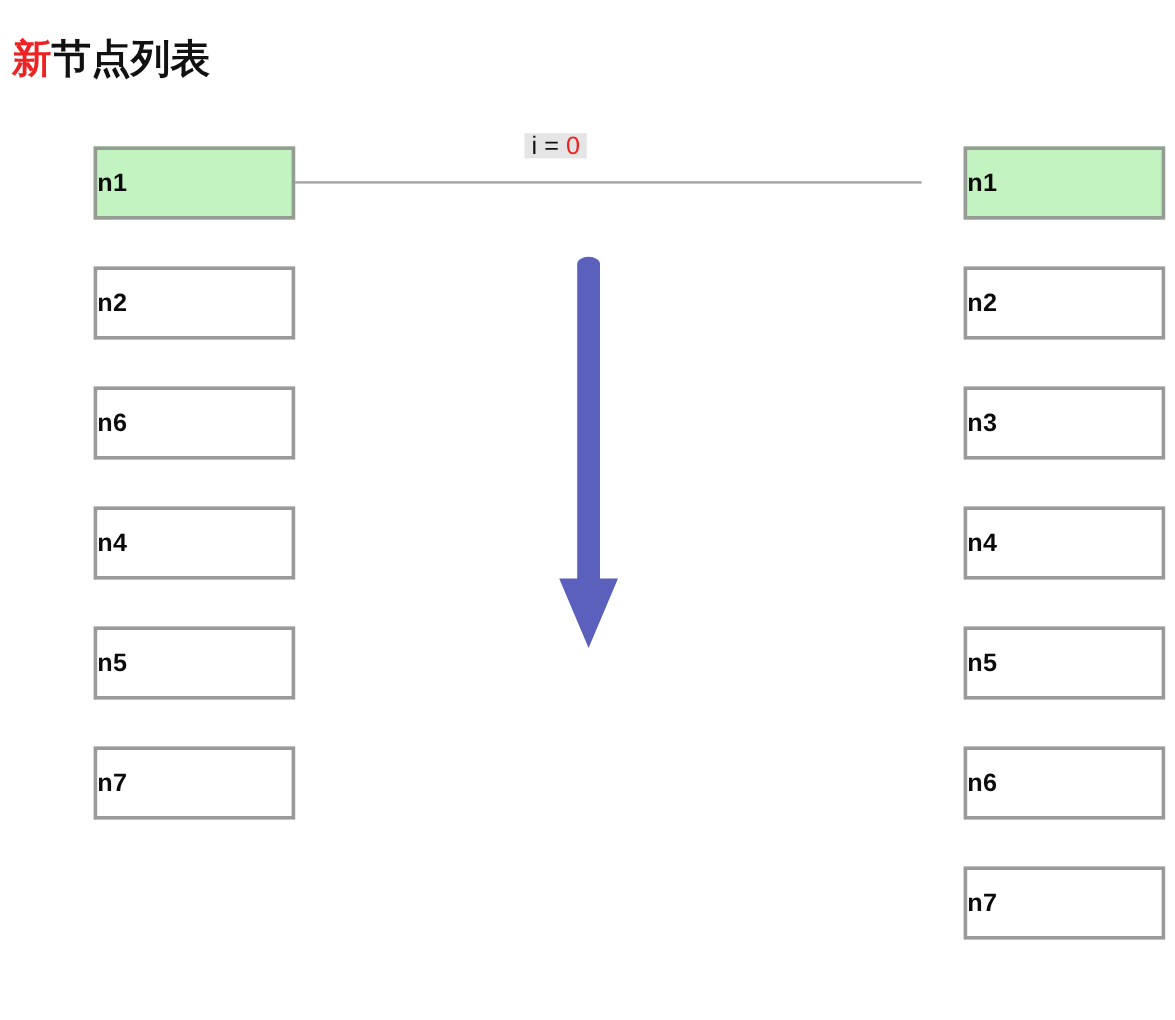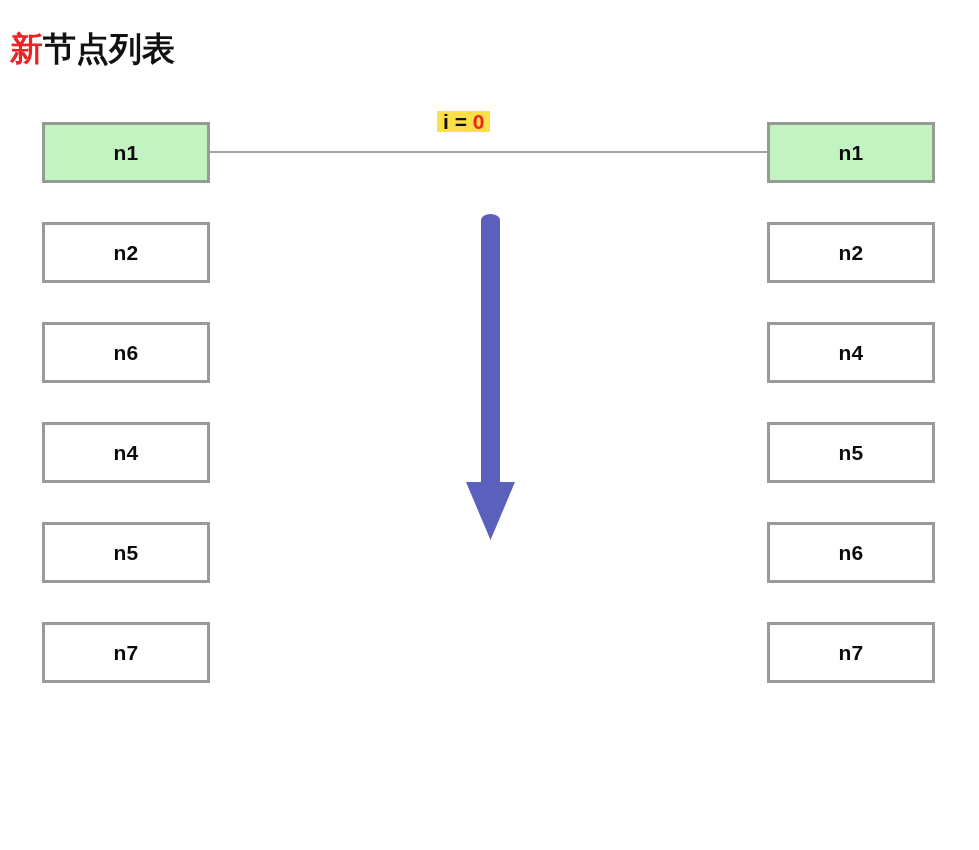--- a/index.html
+++ b/index.html
@@ -57,21 +57,22 @@
   .node-box {
     position: relative;
     box-sizing: border-box;
     width: 168px;
     height: 61px;
     margin-bottom: 39px;
     border: 3px solid #9a9a9a;
     background: #ffffff;
     display: flex;
     align-items: center;
-    justify-content: center;
+    justify-content: flex-start;
+    margin-left: 36px;
   }
   .node-box:last-child { margin-bottom: 0; }
   .node-box.matched {
     background: #c3f3c0;
     border-color: #949c94;
   }
   .node-label {
     font-size: 21px;
     font-weight: 700;
     color: #0b0b0b;
@@ -88,25 +89,25 @@
     height: 2px;
     background: #a3a3a3;
   }
 
   
   #index-label {
     position: absolute;
     left: 437px;
     top: 111px;
     font-size: 21px;
-    font-weight: 700;
+    font-weight: 400;
     color: #111111;
     white-space: nowrap;
     line-height: 1;
-    background: #fde047;
+    background: #e5e5e5;
     padding: 0 6px;
     text-align: center;
   }
   #index-label .val {
     color: #ee2222;
   }
 
   
   #direction-arrow {
     position: absolute;
@@ -154,20 +155,23 @@
   </div>
 
   <div class="node-column" id="column-old">
     <div class="node-box matched">
       <span class="node-label">n1</span>
     </div>
     <div class="node-box">
       <span class="node-label">n2</span>
     </div>
     <div class="node-box">
+      <span class="node-label">n3</span>
+    </div>
+    <div class="node-box">
       <span class="node-label">n4</span>
     </div>
     <div class="node-box">
       <span class="node-label">n5</span>
     </div>
     <div class="node-box">
       <span class="node-label">n6</span>
     </div>
     <div class="node-box">
       <span class="node-label">n7</span>

